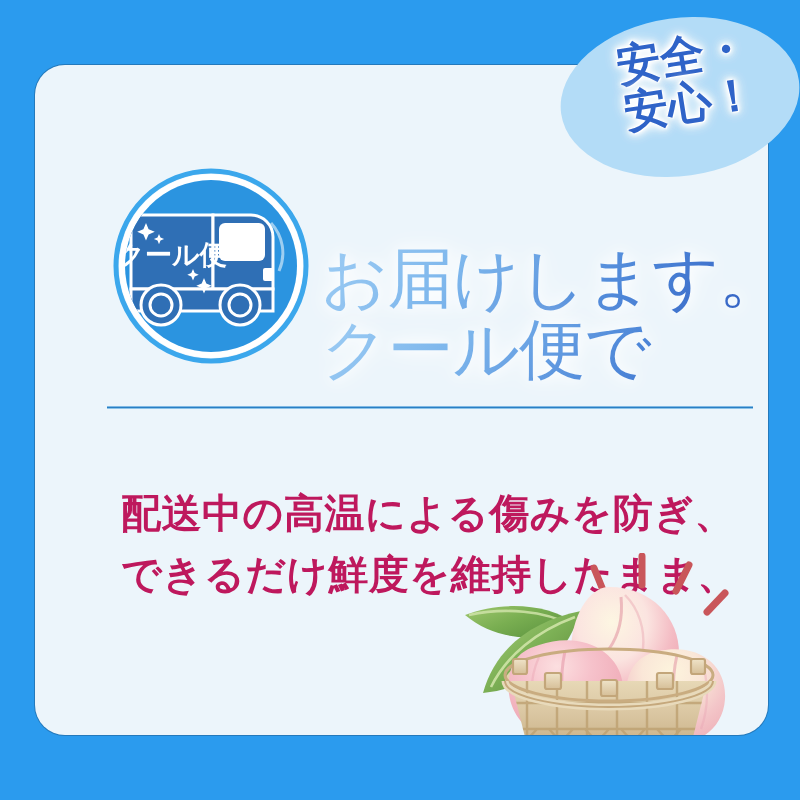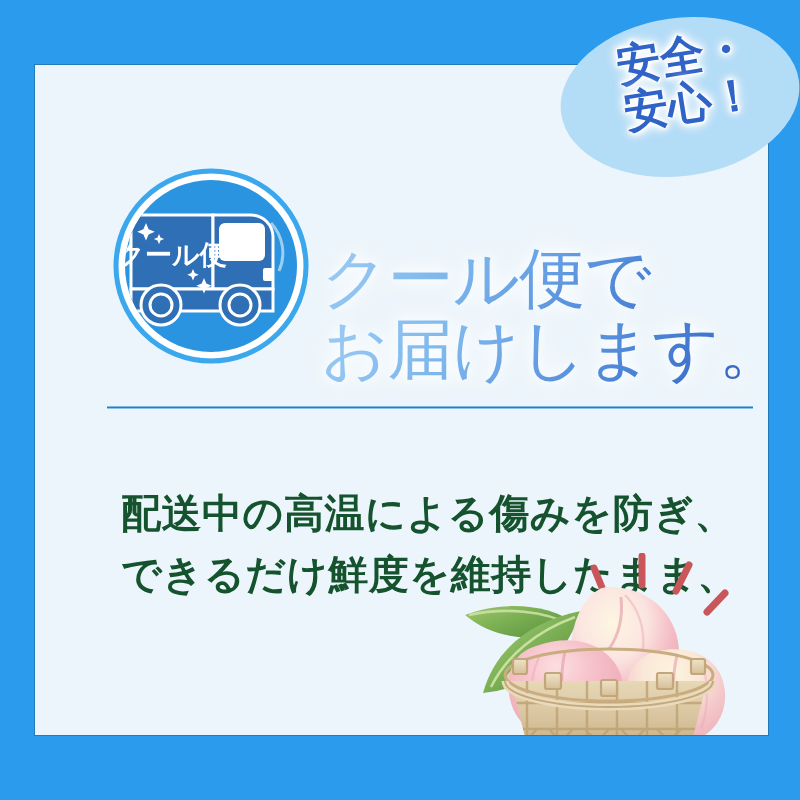--- a/index.html
+++ b/index.html
@@ -13,20 +13,21 @@
     position:relative;width:800px;height:800px;
     background:#2b9bee;
   }
 
   
   #card{
     position:absolute;left:35px;top:65px;width:733px;height:670px;
     background:#ecf5fb;
     box-shadow:0 0 0 1px #2479bb;
     overflow:hidden;
+    border-radius:30px;
   }
 
   
   #truck-badge{
     position:absolute;left:78px;top:103px;width:196px;height:196px;
   }
   #truck-badge svg{display:block;width:196px;height:196px;}
 
   
   #heading{
@@ -78,21 +79,21 @@
     position:absolute;left:72px;top:341px;width:646px;height:3px;
     background:linear-gradient(to bottom,#7fb9e4 0 1px,#2a7fc4 1px 2px,#8cc3e8 2px 3px);
   }
 
   
   #body-copy{
     position:absolute;left:86px;top:378px;width:620px;
     font-family:"DejaVu Sans","Liberation Sans",sans-serif;
     font-size:40px;line-height:1.52;
     font-weight:700;
-    color:#14532d;
+    color:#be185d;
     letter-spacing:0.5px;
     white-space:nowrap;
   }
   #body-copy span{display:block;}
 
   
   #peach-art{
     position:absolute;left:418px;top:488px;width:310px;height:235px;
   }
   #peach-art svg{display:block;width:310px;height:235px;}
@@ -142,22 +143,22 @@
             <path d="M80 101 l1.7 4 4 1.7 -4 1.7 -1.7 4 -1.7 -4 -4 -1.7 4 -1.7 z"></path>
             <path d="M91 110 l2.3 5.4 5.4 2.3 -5.4 2.3 -2.3 5.4 -2.3 -5.4 -5.4 -2.3 5.4 -2.3 z"></path>
           </g>
 
           <text x="59" y="96" text-anchor="middle" font-family="'DejaVu Sans','Liberation Sans',sans-serif" font-size="27" font-weight="700" fill="#ffffff">クール便</text>
         </g>
       </svg>
     </div>
 
     <h1 id="heading">
+      <span class="hline">お届けします。</span>
       <span class="hline">クール便で</span>
-      <span class="hline">お届けします。</span>
     </h1>
 
     <div id="divider"></div>
 
     <p id="body-copy">
       <span>配送中の高温による傷みを防ぎ、</span>
       <span>できるだけ鮮度を維持したまま、</span>
     </p>
 
     <div id="peach-art">

